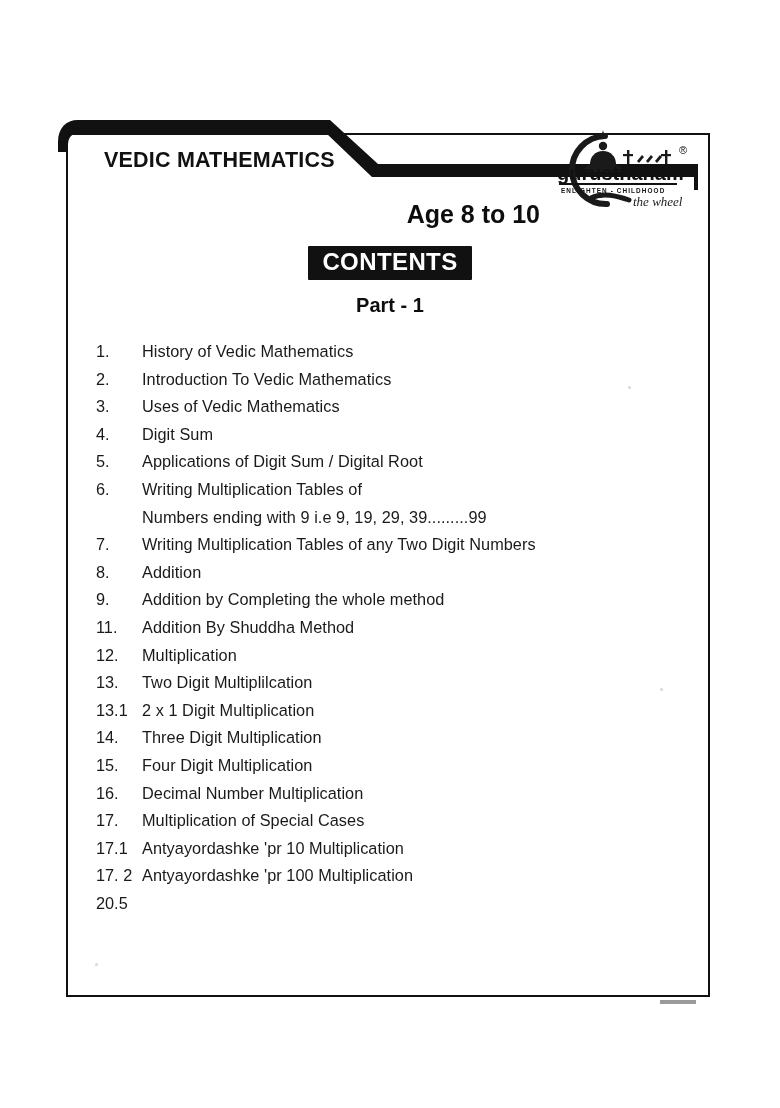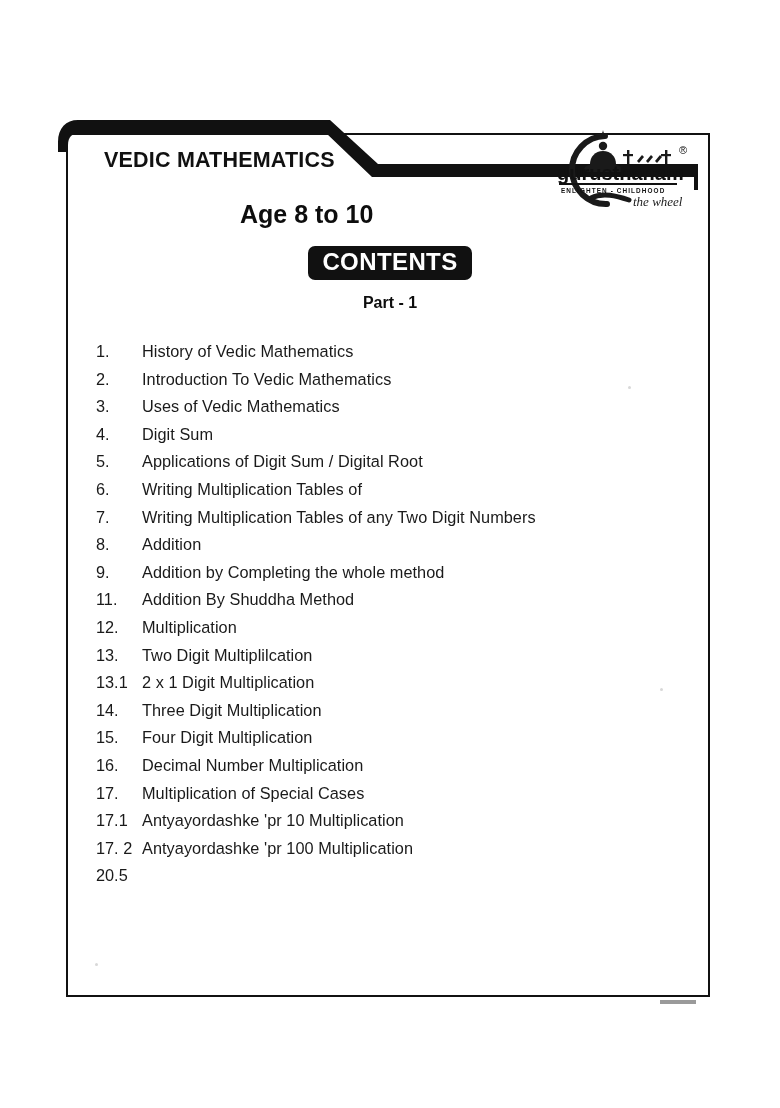--- a/index.html
+++ b/index.html
@@ -61,51 +61,51 @@
     height: 86px;
   }
   #logo svg { display: block; }
 
   
   #age-line {
     position: absolute;
     left: 240px;
     top: 200px;
     width: 300px;
-    text-align: left;
+    text-align: right;
     font-size: 25px;
     font-weight: bold;
     color: #0d0d0d;
     white-space: nowrap;
   }
   #contents-badge-wrap {
     position: absolute;
     left: 240px;
     top: 246px;
     width: 300px;
     text-align: center;
   }
   #contents-badge {
     display: inline-block;
     background: #111111;
     color: #ffffff;
     font-size: 24px;
     font-weight: bold;
     letter-spacing: 0.4px;
     padding: 4px 14px 6px 14px;
-    border-radius: 7px;
+    border-radius: 1px;
     line-height: 1.0;
   }
   #part-line {
     position: absolute;
     left: 240px;
     top: 294px;
     width: 300px;
     text-align: center;
-    font-size: 16px;
+    font-size: 20px;
     font-weight: bold;
     color: #0d0d0d;
     white-space: nowrap;
   }
 
   
   #contents-list {
     position: absolute;
     left: 96px;
     top: 342px;
@@ -241,20 +241,24 @@
       <span class="toc-label">Digit Sum</span>
     </div>
     <div class="toc-row">
       <span class="toc-num">5.</span>
       <span class="toc-label">Applications of Digit Sum / Digital Root</span>
     </div>
     <div class="toc-row">
       <span class="toc-num">6.</span>
       <span class="toc-label">Writing Multiplication Tables  of</span>
     </div>
+    <div class="toc-row cont">
+      <span class="toc-num"></span>
+      <span class="toc-label">Numbers ending with 9 i.e 9, 19, 29, 39.........99</span>
+    </div>
     <div class="toc-row">
       <span class="toc-num">7.</span>
       <span class="toc-label">Writing Multiplication Tables of any Two Digit Numbers</span>
     </div>
     <div class="toc-row">
       <span class="toc-num">8.</span>
       <span class="toc-label">Addition</span>
     </div>
     <div class="toc-row">
       <span class="toc-num">9.</span>

